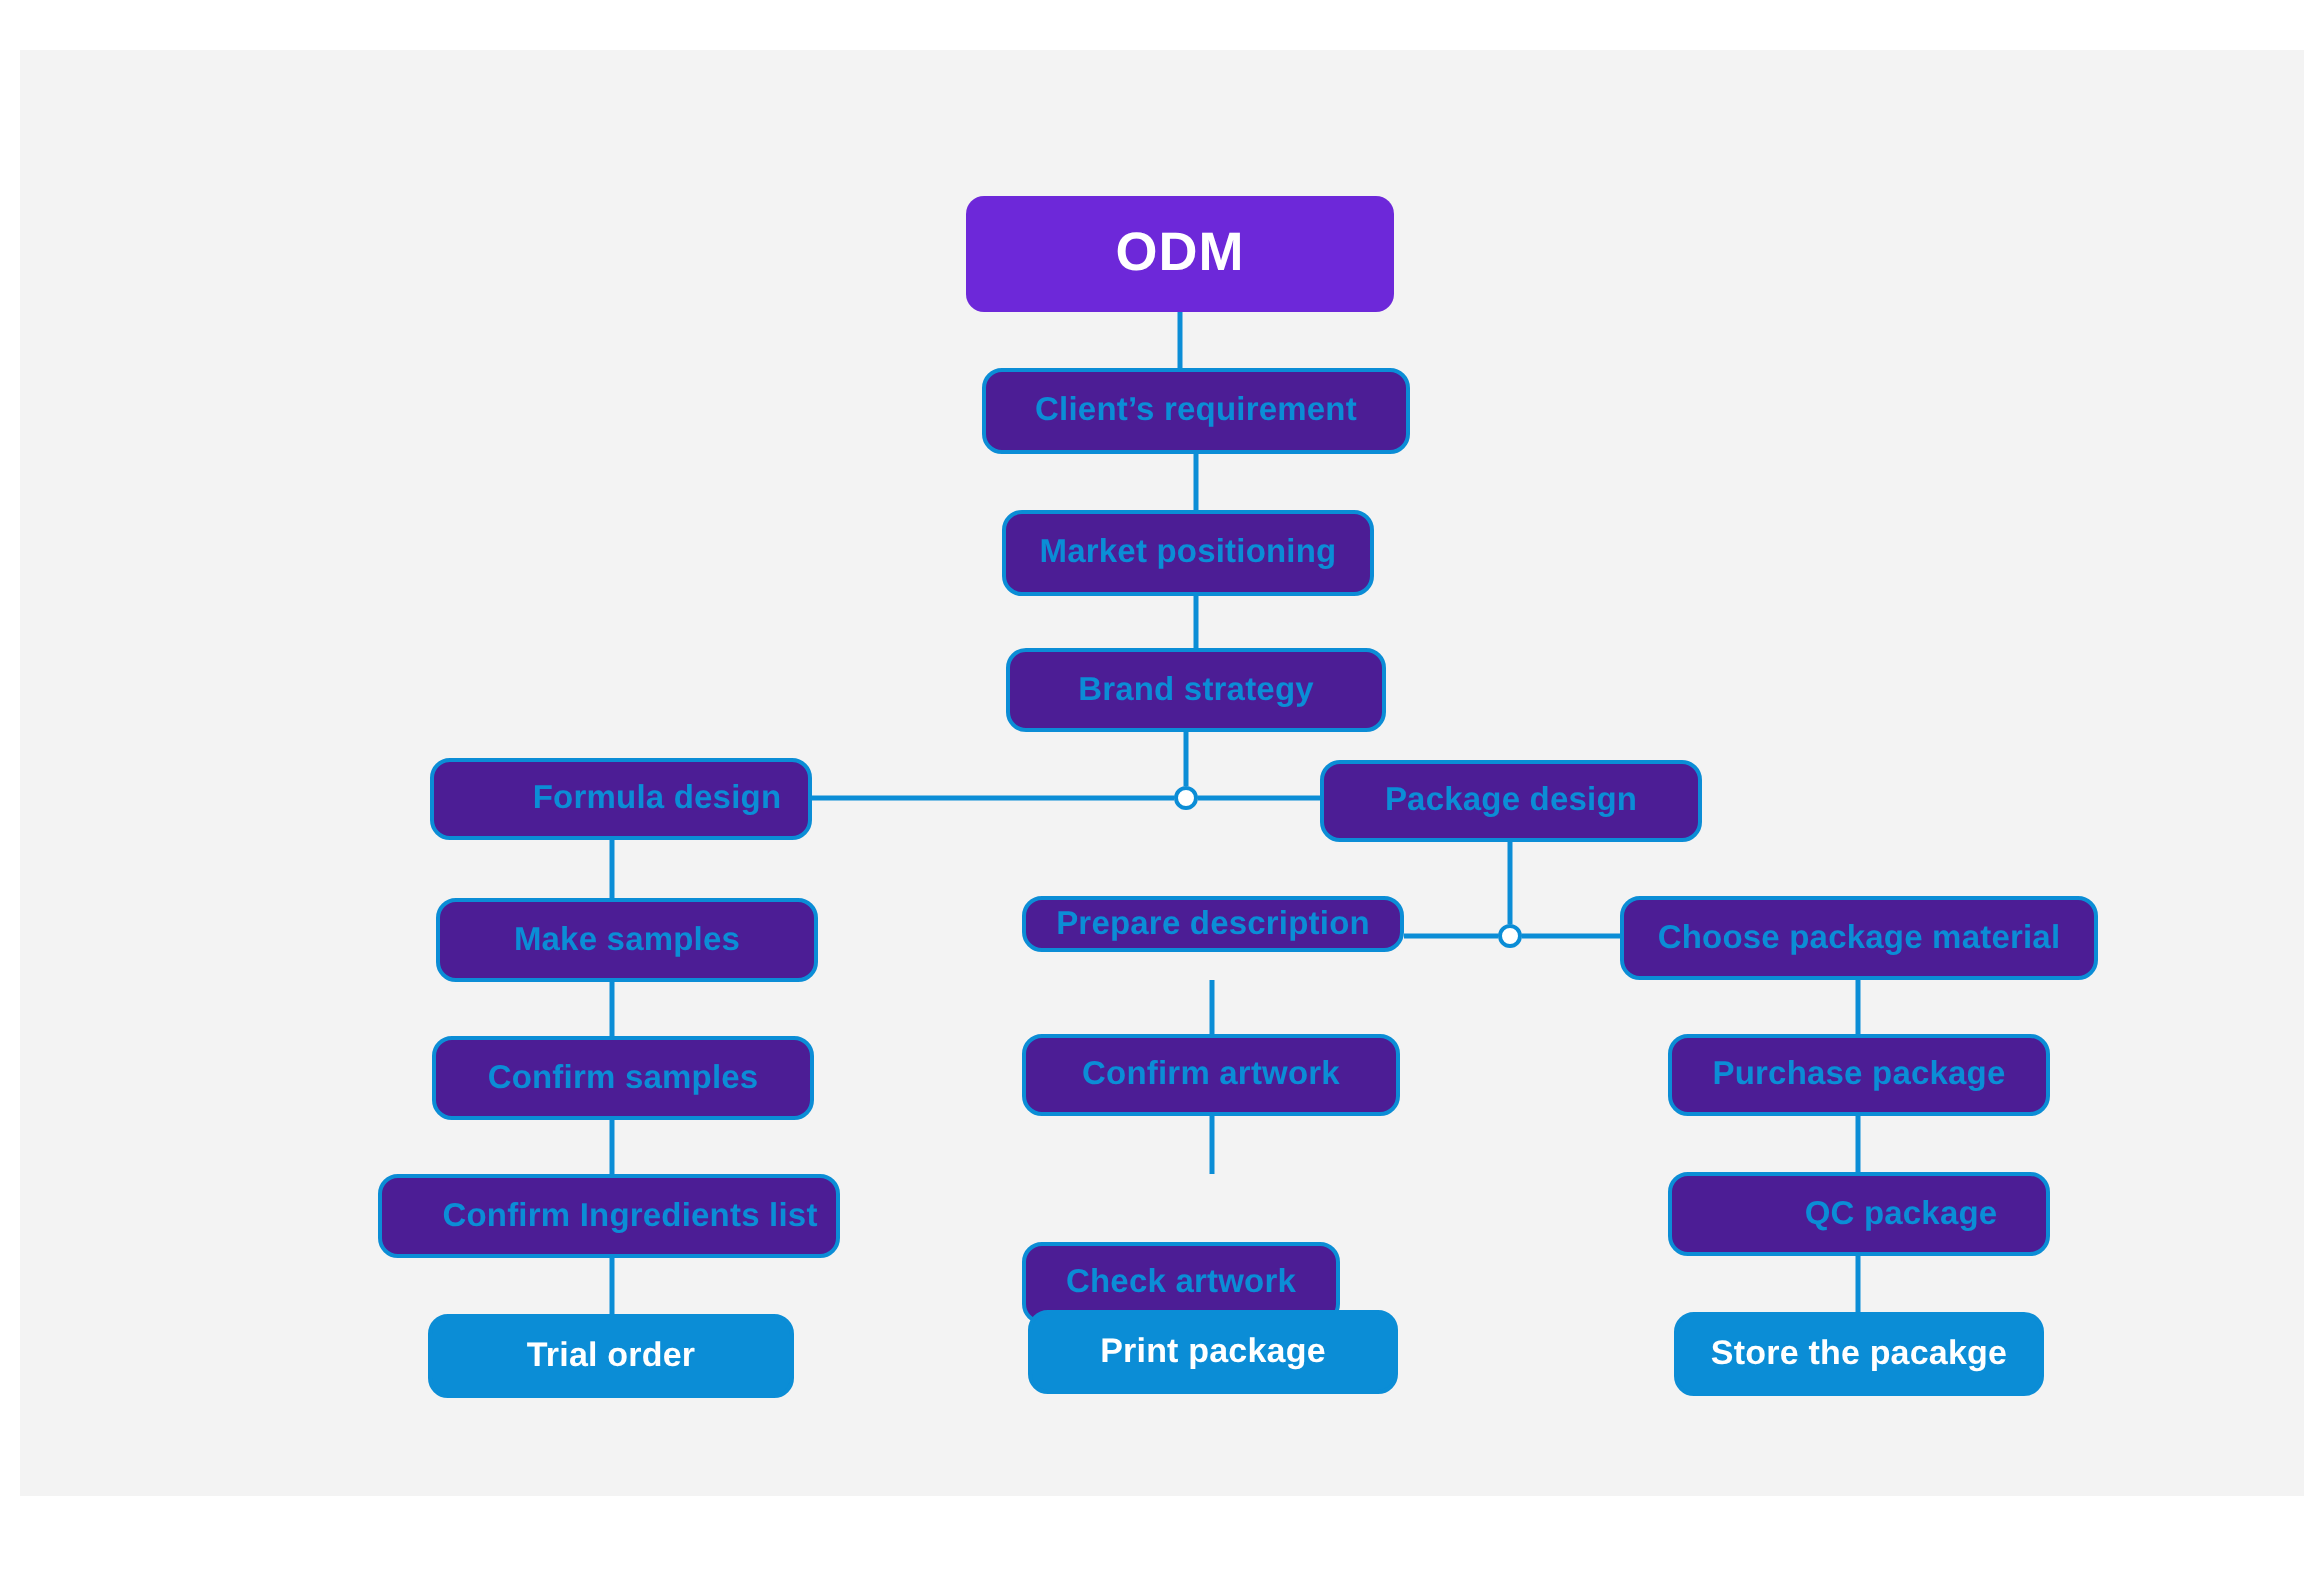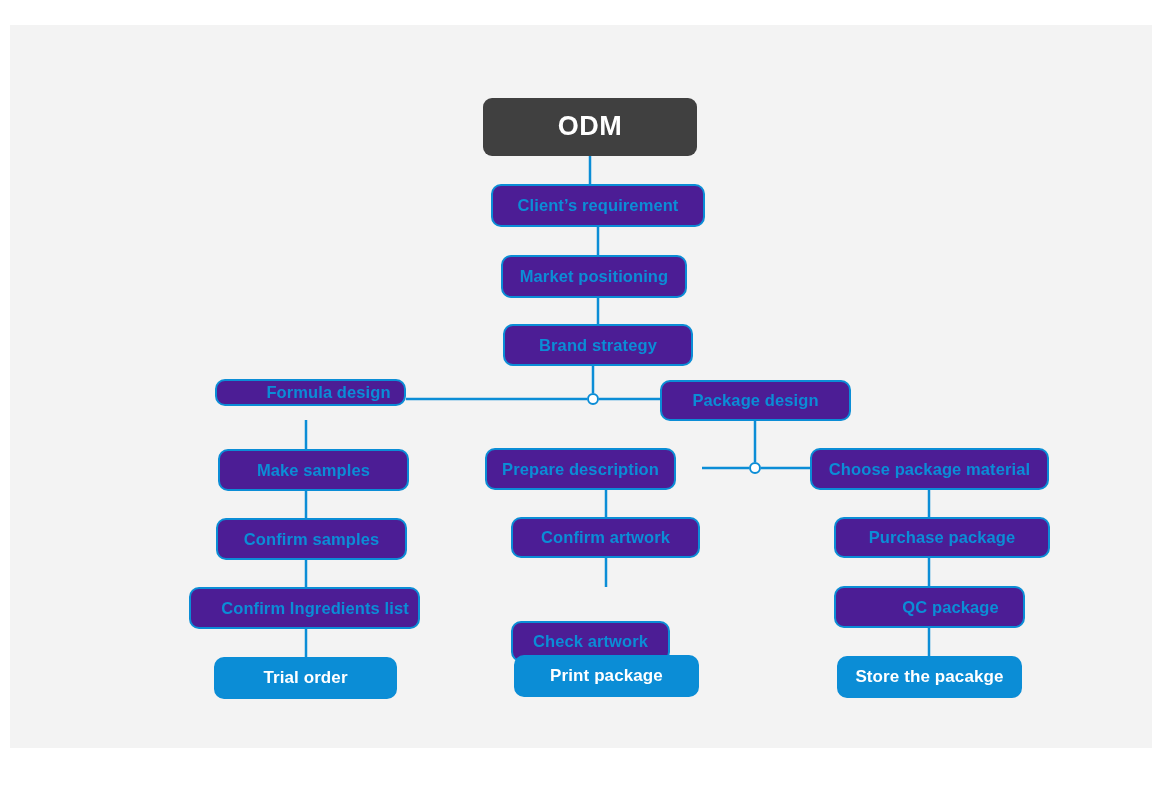--- a/index.html
+++ b/index.html
@@ -62,21 +62,21 @@
     color: #0b8dd6;
     font-size: 16.5px;
   }
   .node.filled {
     background: #0b8dd6;
     border: 2.5px solid #0b8dd6;
     color: #ffffff;
     font-size: 17px;
   }
   .node.root {
-    background: #404040;
+    background: #6d28d9;
     border: none;
     color: #ffffff;
     font-size: 27px;
     border-radius: 9px;
     letter-spacing: 0.5px;
   }
   .junction {
     position: absolute;
     box-sizing: border-box;
     width: 12px;
@@ -118,54 +118,54 @@
         </div>
         <div class="node outlined" style="left: 481px; top: 159px; width: 214px; height: 43px;">
           <span>Client’s requirement</span>
         </div>
         <div class="node outlined" style="left: 481px; top: 230px; width: 186px; height: 43px; margin-left: 10px;">
           <span>Market positioning</span>
         </div>
         <div class="node outlined" style="left: 493px; top: 299px; width: 190px; height: 42px;">
           <span>Brand strategy</span>
         </div>
-        <div class="node outlined" style="left: 205px; top: 354px; width: 191px; height: 27px; padding-left: 36px;">
+        <div class="node outlined" style="left: 205px; top: 354px; width: 191px; height: 41px; padding-left: 36px;">
           <span>Formula design</span>
         </div>
         <div class="node outlined" style="left: 650px; top: 355px; width: 191px; height: 41px;">
           <span>Package design</span>
         </div>
         <div class="node outlined" style="left: 208px; top: 424px; width: 191px; height: 42px;">
           <span>Make samples</span>
         </div>
         <div class="node outlined" style="left: 206px; top: 493px; width: 191px; height: 42px;">
           <span>Confirm samples</span>
         </div>
         <div class="node outlined" style="left: 179px; top: 562px; width: 231px; height: 42px; padding-left: 21px;">
           <span>Confirm Ingredients list</span>
         </div>
         <div class="node filled" style="left: 204px; top: 632px; width: 183px; height: 42px;">
           <span>Trial order</span>
         </div>
-        <div class="node outlined" style="left: 475px; top: 423px; width: 191px; height: 42px; align-items: center;">
+        <div class="node outlined" style="left: 501px; top: 423px; width: 191px; height: 28px; align-items: center;">
           <span>Prepare description</span>
         </div>
         <div class="node outlined" style="left: 501px; top: 492px; width: 189px; height: 41px;">
           <span>Confirm artwork</span>
         </div>
         <div class="node outlined" style="left: 501px; top: 596px; width: 159px; height: 41px; align-items: center;">
           <span>Check artwork</span>
         </div>
         <div class="node filled" style="left: 504px; top: 630px; width: 185px; height: 42px;">
           <span>Print package</span>
         </div>
         <div class="node outlined" style="left: 800px; top: 423px; width: 239px; height: 42px;">
           <span>Choose package material</span>
         </div>
-        <div class="node outlined" style="left: 824px; top: 492px; width: 216px; height: 41px;">
+        <div class="node outlined" style="left: 824px; top: 492px; width: 191px; height: 41px;">
           <span>Purchase package</span>
         </div>
         <div class="node outlined" style="left: 824px; top: 561px; width: 191px; height: 42px; padding-left: 42px;">
           <span>QC package</span>
         </div>
         <div class="node filled" style="left: 827px; top: 631px; width: 185px; height: 42px;">
           <span>Store the pacakge</span>
         </div>
         <div class="junction" style="left: 577px; top: 368px;"></div>
         <div class="junction" style="left: 739px; top: 437px;"></div>

